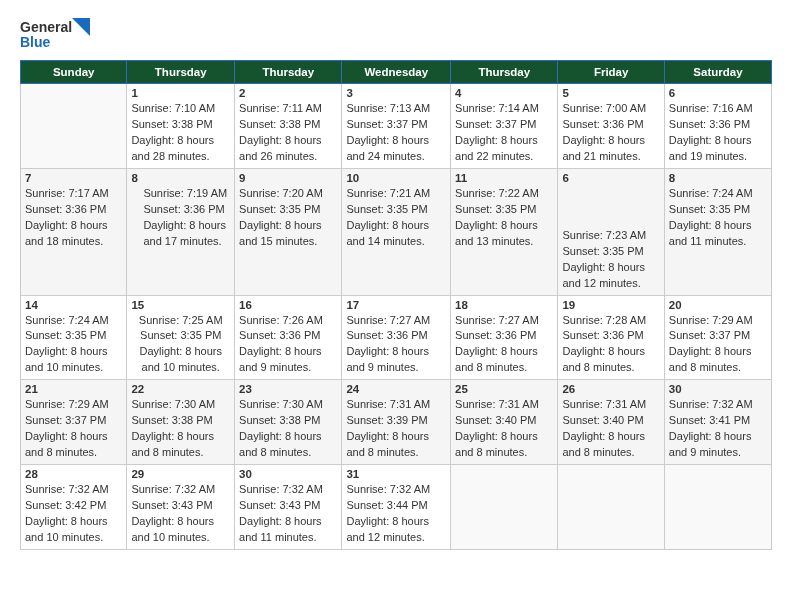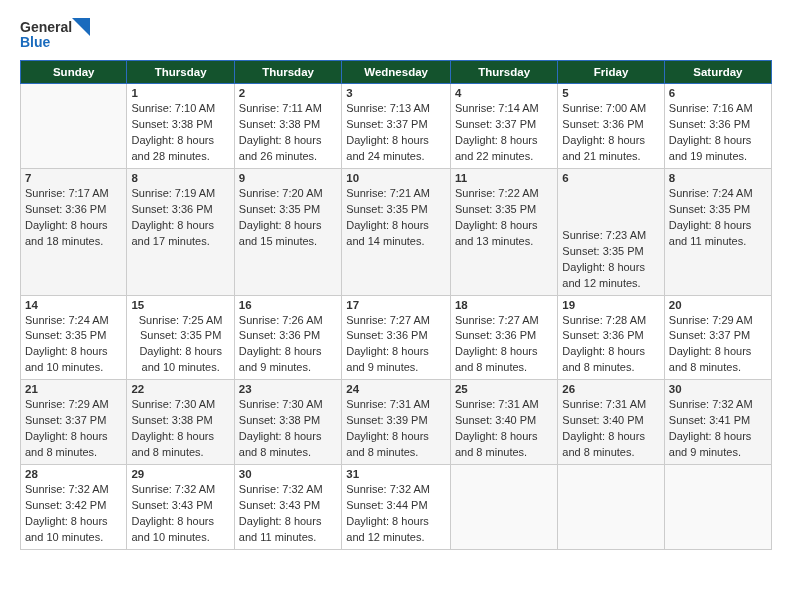--- a/index.html
+++ b/index.html
@@ -161,21 +161,21 @@
         <tr class="row-alt">
           <td>
             <span class="day-number">7</span>
             <div class="day-info" style="white-space: pre-line;">Sunrise: 7:17 AM
 Sunset: 3:36 PM
 Daylight: 8 hours
 and 18 minutes.</div>
           </td>
           <td>
             <span class="day-number">8</span>
-            <div class="day-info" style="white-space: pre-line;">Sunrise: 7:19 AM
+            <div class="day-info" style="white-space: pre-line; margin-left: 12px;">Sunrise: 7:19 AM
 Sunset: 3:36 PM
 Daylight: 8 hours
 and 17 minutes.</div>
           </td>
           <td>
             <span class="day-number">9</span>
             <div class="day-info" style="white-space: pre-line;">Sunrise: 7:20 AM
 Sunset: 3:35 PM
 Daylight: 8 hours
 and 15 minutes.</div>

